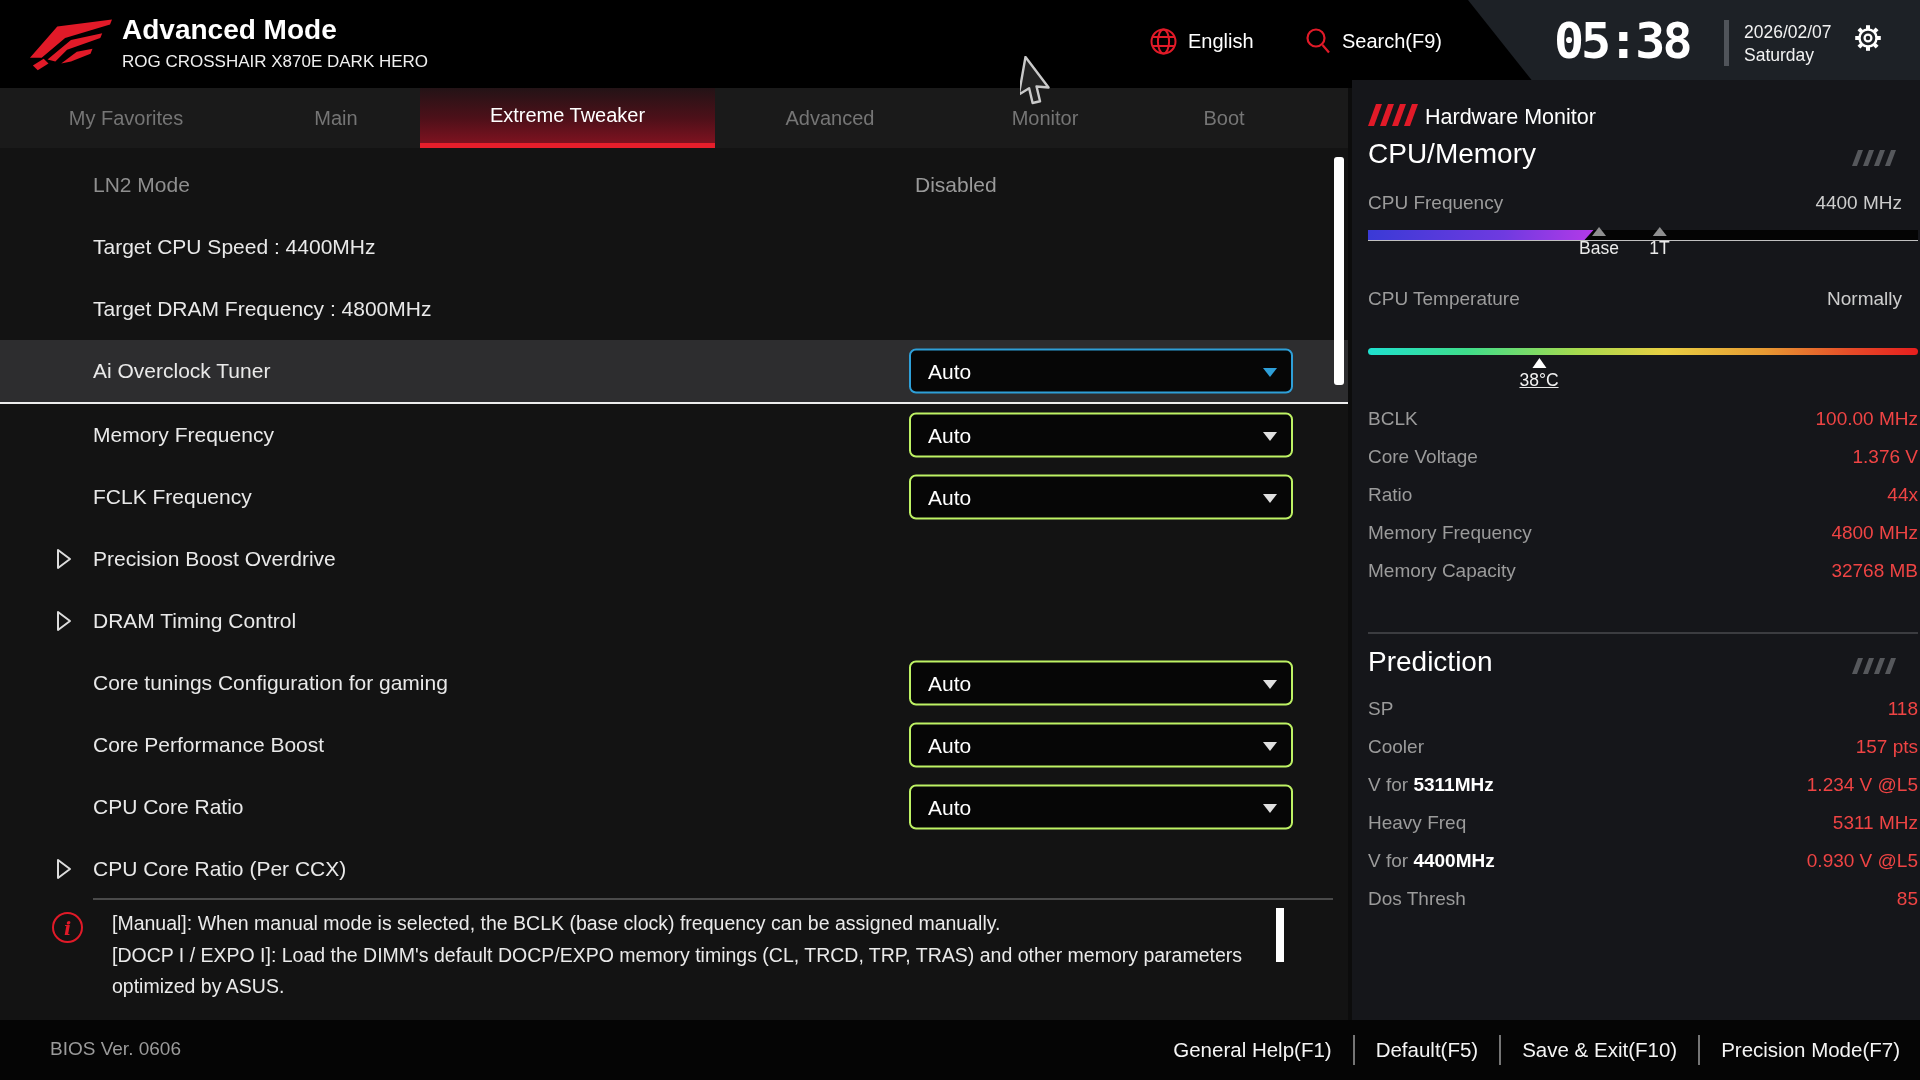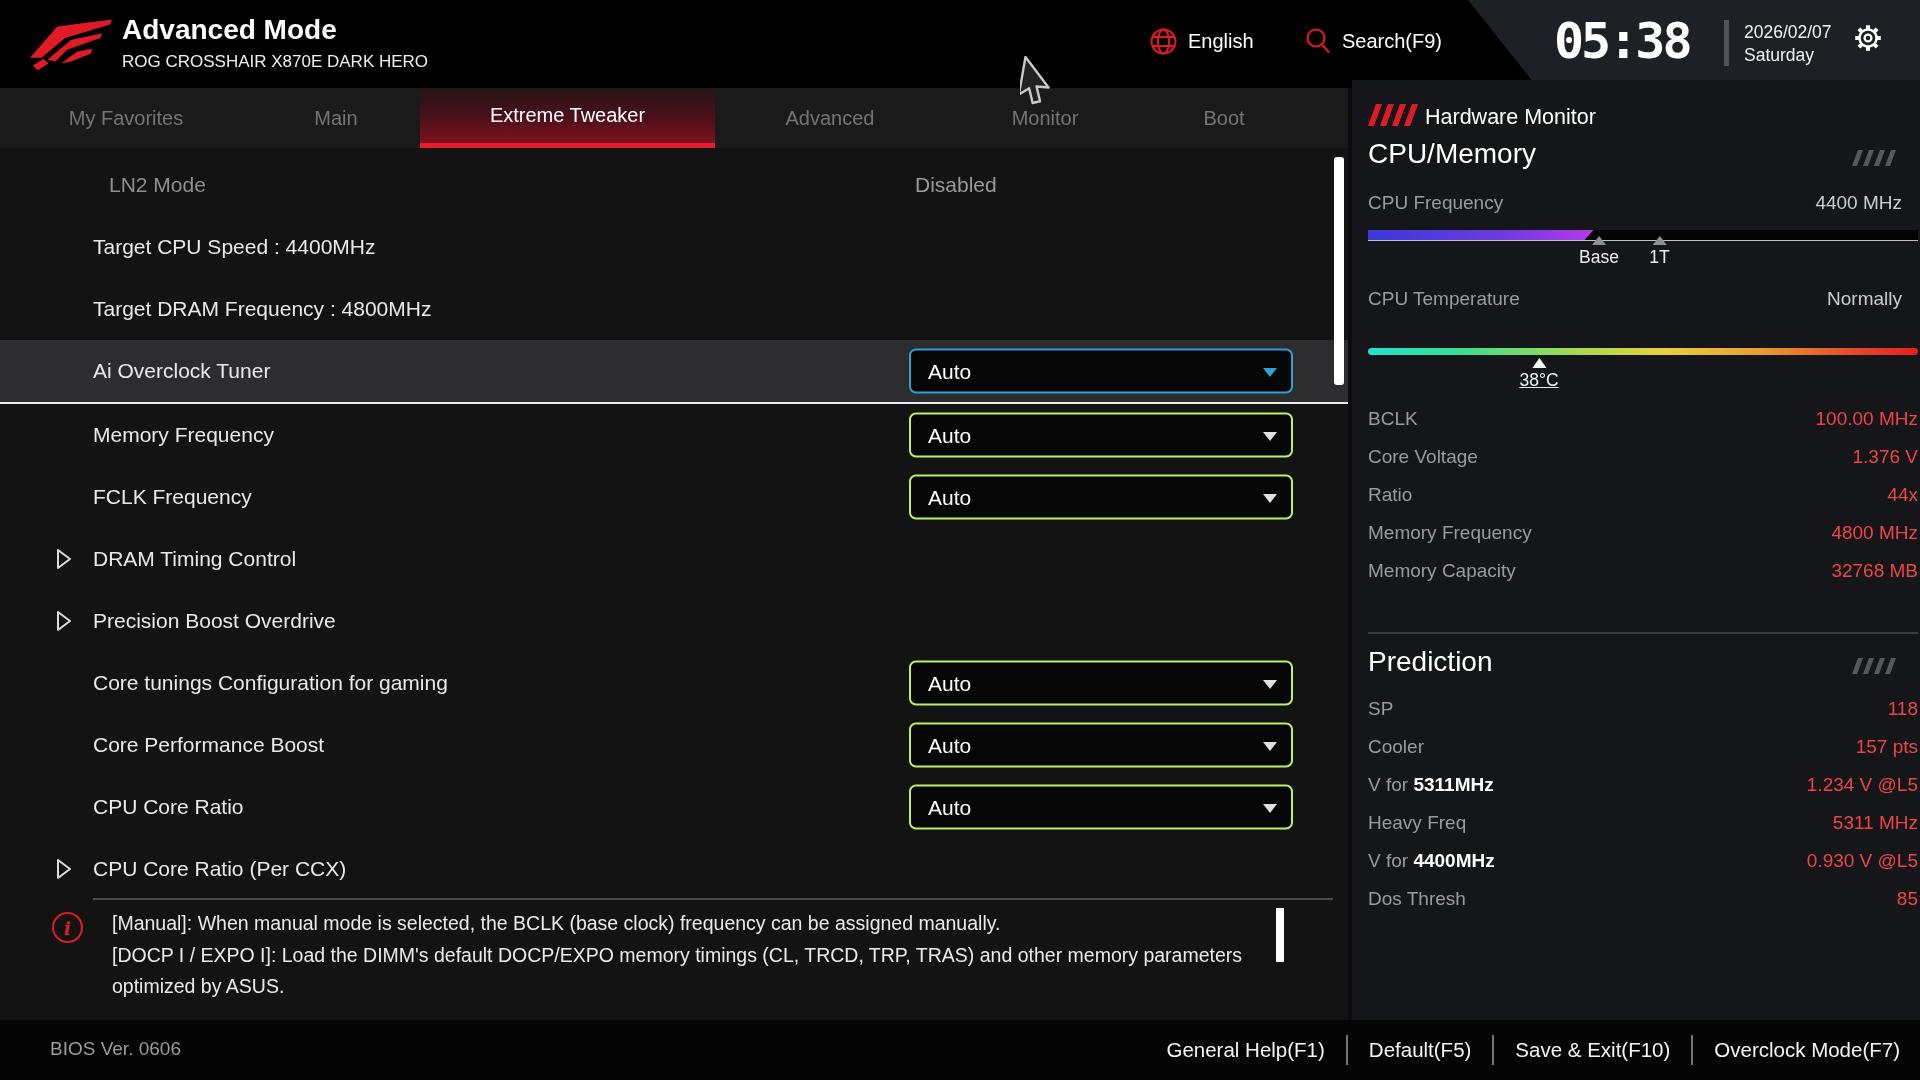--- a/index.html
+++ b/index.html
@@ -26,21 +26,21 @@
   
   .tabbar{position:absolute;left:0;top:88px;width:1348px;height:60px;background:#1a1a1a;display:flex;}
   .tab{display:flex;align-items:center;justify-content:center;font-size:20px;color:#757575;box-sizing:border-box;}
   .tab.active{color:#fff;background:linear-gradient(180deg,#231316 0%,#4d1019 55%,#7e1220 100%);
     border-bottom:5px solid #e61e2b;}
   
   .mainpanel{position:absolute;left:0;top:148px;width:1348px;height:872px;background:#131313;}
   .rows{position:absolute;left:0;top:6px;width:1348px;}
   .row{position:relative;height:62px;}
   .row .lbl{position:absolute;left:93px;top:50%;transform:translateY(-50%);font-size:21px;color:#e9e9e9;white-space:nowrap;}
-  .row.dim .lbl{color:#8f8f8f;margin-left:16px;}
+  .row.dim .lbl{color:#8f8f8f;}
   .row .val{position:absolute;left:915px;top:50%;transform:translateY(-50%);font-size:21px;color:#9a9a9a;}
   .row .arrow{position:absolute;left:55px;top:50%;transform:translateY(-50%);}
   .row.highlight{background:#2d2d2f;border-bottom:2px solid #ededed;}
   .dropdown{position:absolute;left:909px;top:50%;transform:translateY(-50%);width:384px;height:45px;
     box-sizing:border-box;background:#060606;border:2px solid #bef264;border-radius:7px;
     display:flex;align-items:center;padding-left:17px;font-size:21px;color:#fff;}
   .dropdown .caret{position:absolute;right:14px;top:50%;transform:translateY(-40%);
     width:0;height:0;border-left:7px solid transparent;border-right:7px solid transparent;border-top:9px solid #e0e0e0;}
   .row.highlight .dropdown{border-color:#2e9fd8;}
   .row.highlight .dropdown .caret{border-top-color:#2e9fd8;}
@@ -58,21 +58,21 @@
   .hw .hw-stripes{position:absolute;left:16px;top:24px;}
   .hw .sec-head{position:absolute;font-size:28px;color:#fff;}
   .hw .sec-stripes{position:absolute;left:500px;}
   .hw .g-label{position:absolute;left:16px;font-size:19px;color:#9b9b9b;}
   .hw .g-value{position:absolute;right:18px;font-size:19px;color:#cdcdcd;text-align:right;}
   .freq-bar{position:absolute;left:16px;top:150px;width:550px;height:10px;background:#040404;
     border-bottom:1px solid rgba(255,255,255,.75);}
   .freq-fill{position:absolute;left:0;top:0;height:10px;
     background:linear-gradient(90deg,#3a3ad6 0%,#6f3ae0 60%,#b43ae8 100%);
     -webkit-clip-path:polygon(0 0,100% 0,calc(100% - 9px) 100%,0 100%);clip-path:polygon(0 0,100% 0,calc(100% - 9px) 100%,0 100%);}
-  .marker{position:absolute;top:156px;transform:translateX(-50%);text-align:left;}
+  .marker{position:absolute;top:147px;transform:translateX(-50%);text-align:left;}
   .marker .tri{width:0;height:0;margin:0 auto;border-left:7px solid transparent;border-right:7px solid transparent;border-bottom:9px solid #8f8f8f;}
   .marker .mlab{margin-top:2px;font-size:17.5px;color:#eaeaea;}
   .temp-bar{position:absolute;left:16px;top:268px;width:550px;height:7px;border-radius:4px;
     background:linear-gradient(90deg,#1fe0cf 0%,#3fdd8b 18%,#a6da4f 38%,#e8cf43 54%,#e79a33 72%,#e64a28 88%,#e61e1e 100%);}
   .temp-marker{position:absolute;top:278px;transform:translateX(-50%);text-align:center;}
   .temp-marker .tri{width:0;height:0;margin:0 auto;border-left:7px solid transparent;border-right:7px solid transparent;border-bottom:10px solid #fff;}
   .temp-marker .mlab{margin-top:2px;font-size:17.5px;color:#f2f2f2;}
   .hw-list{position:absolute;left:16px;width:550px;}
   .hw-row{display:flex;justify-content:space-between;align-items:center;height:38px;font-size:19px;}
   .hw-row .k{color:#9b9b9b;}
@@ -182,27 +182,27 @@
       <span class="lbl">FCLK Frequency</span>
       <div class="dropdown">
         <span>Auto</span>
         <span class="caret"></span>
       </div>
     </div>
     <div class="row">
       <svg class="arrow" width="18" height="22" viewBox="0 0 18 22">
         <polygon points="3,2 15,11 3,20" fill="#131313" stroke="#dcdcdc" stroke-width="2" stroke-linejoin="round"></polygon>
       </svg>
-      <span class="lbl">DRAM Timing Control</span>
+      <span class="lbl">Precision Boost Overdrive</span>
     </div>
     <div class="row">
       <svg class="arrow" width="18" height="22" viewBox="0 0 18 22">
         <polygon points="3,2 15,11 3,20" fill="#131313" stroke="#dcdcdc" stroke-width="2" stroke-linejoin="round"></polygon>
       </svg>
-      <span class="lbl">Precision Boost Overdrive</span>
+      <span class="lbl">DRAM Timing Control</span>
     </div>
     <div class="row">
       <span class="lbl">Core tunings Configuration for gaming</span>
       <div class="dropdown">
         <span>Auto</span>
         <span class="caret"></span>
       </div>
     </div>
     <div class="row">
       <span class="lbl">Core Performance Boost</span>
@@ -341,21 +341,21 @@
 
 <div class="footer">
   <div class="bios-ver">BIOS Ver. 0606</div>
   <div class="f-menu">
     <span class="f-item">General Help(F1)</span>
     <span class="f-sep"></span>
     <span class="f-item">Default(F5)</span>
     <span class="f-sep"></span>
     <span class="f-item">Save &amp; Exit(F10)</span>
     <span class="f-sep"></span>
-    <span class="f-item">Overclock Mode(F7)</span>
+    <span class="f-item">Precision Mode(F7)</span>
   </div>
 </div>
 
 <svg class="cursor" width="36" height="52" viewBox="0 0 36 52">
   <g transform="rotate(10 10 10)">
     <path d="M4 2 L4 40 L13 32 L19 46 L26 43 L20 29 L32 28 Z" fill="#222" stroke="#c9c9c9" stroke-width="2.4" stroke-linejoin="round"></path>
   </g>
 </svg>
 
 </body></html>

